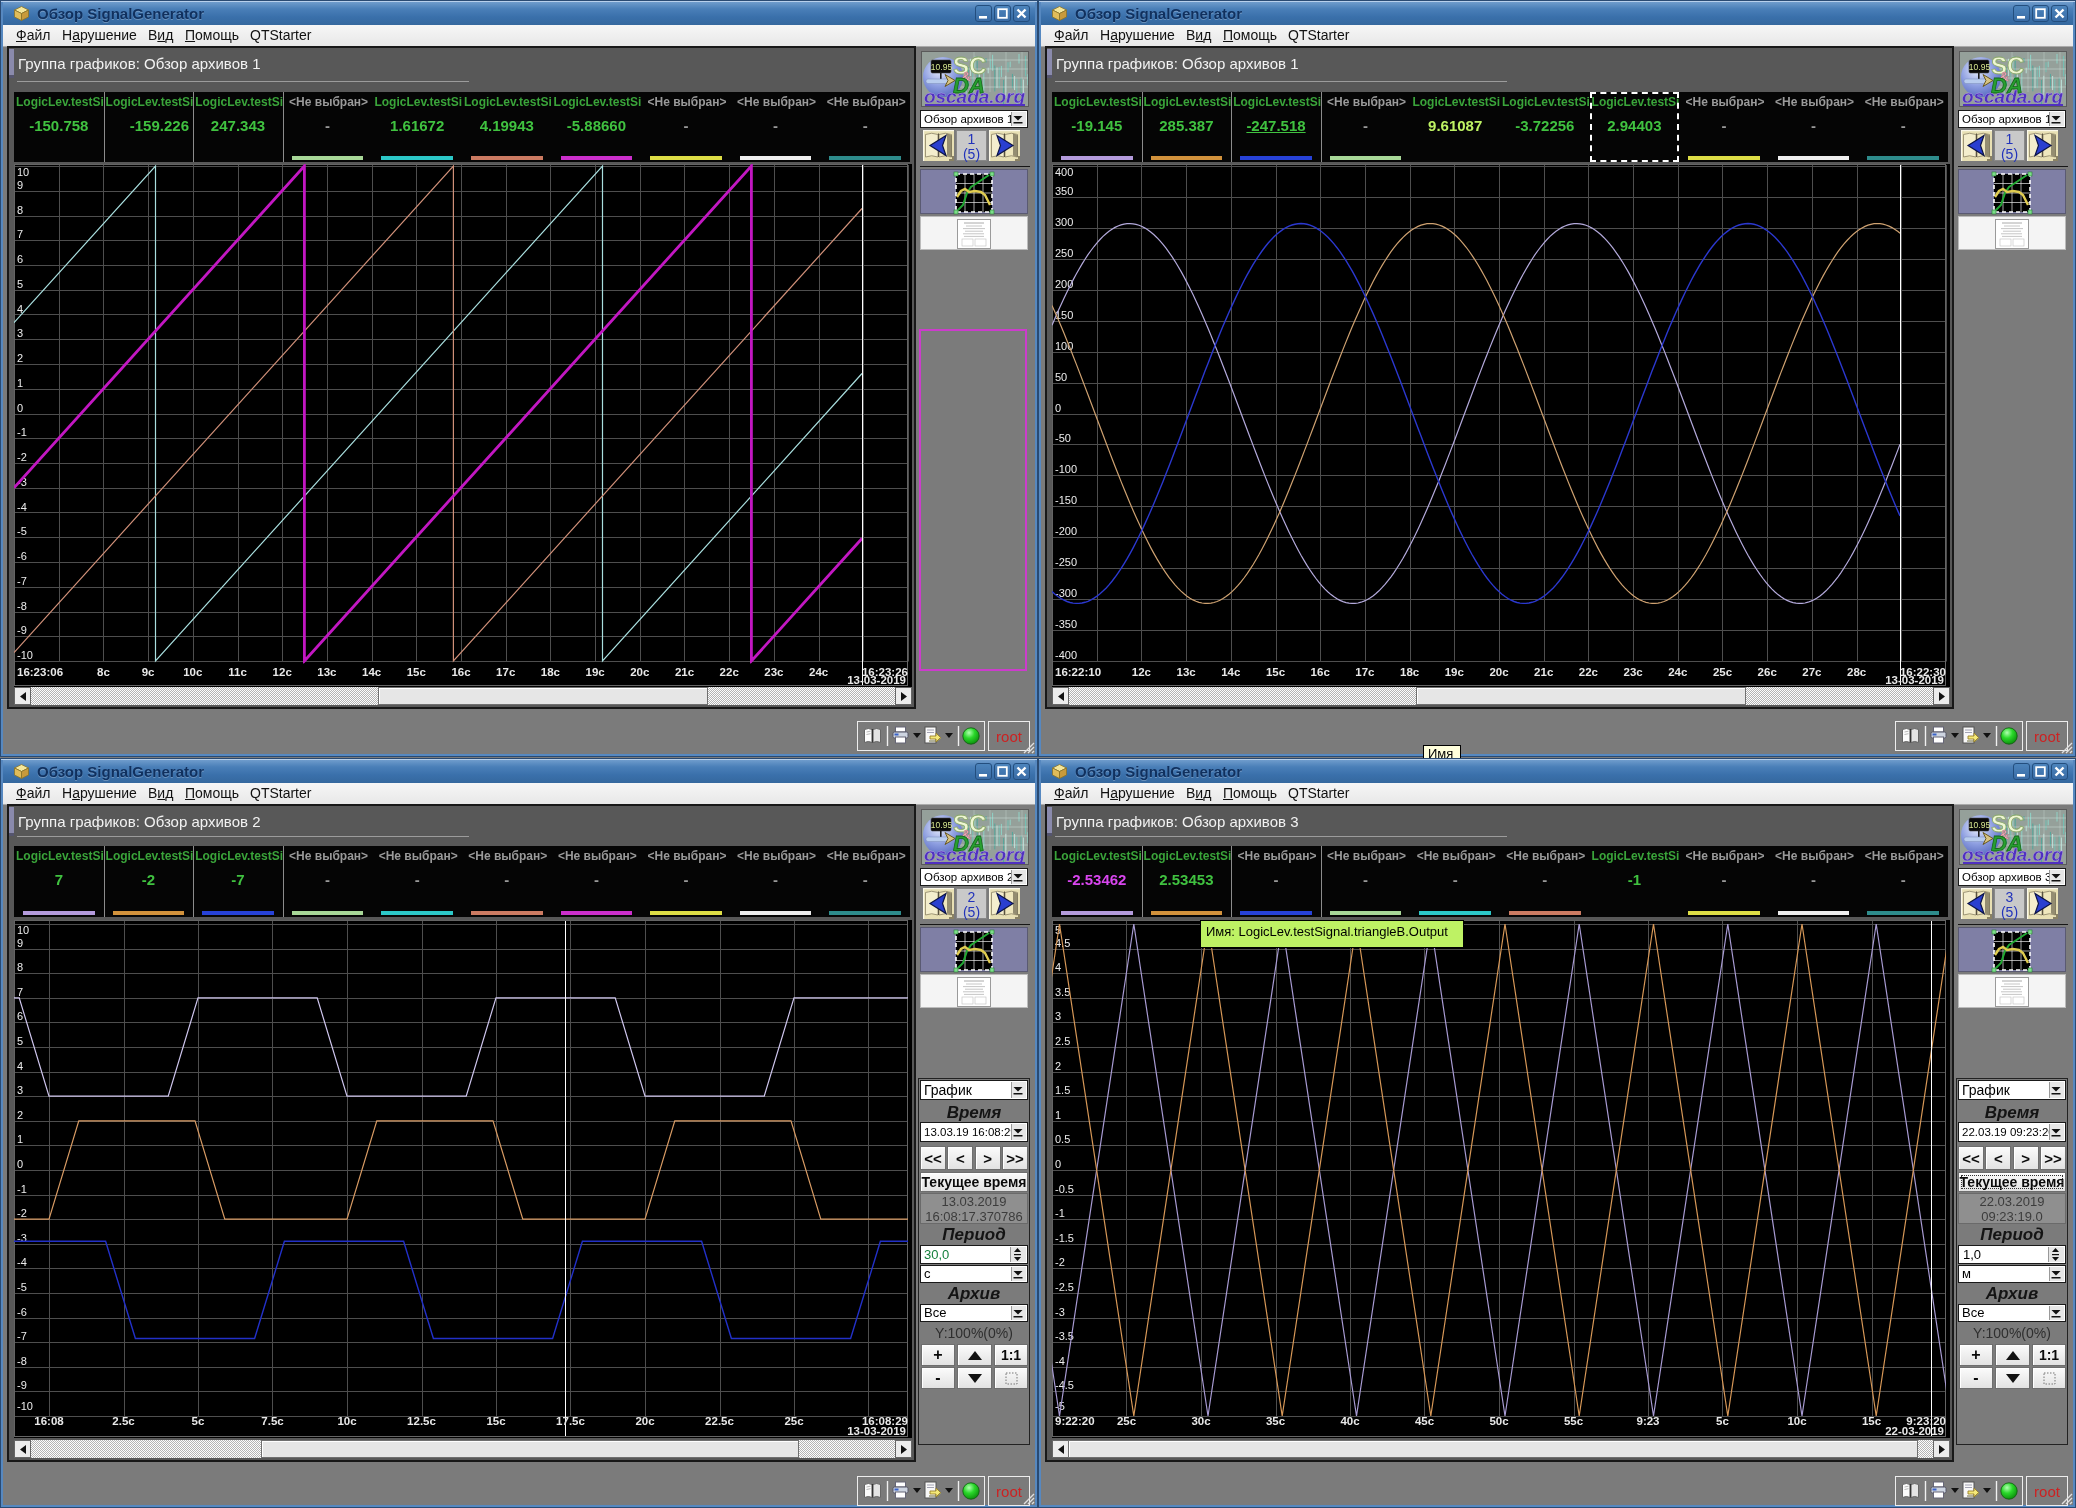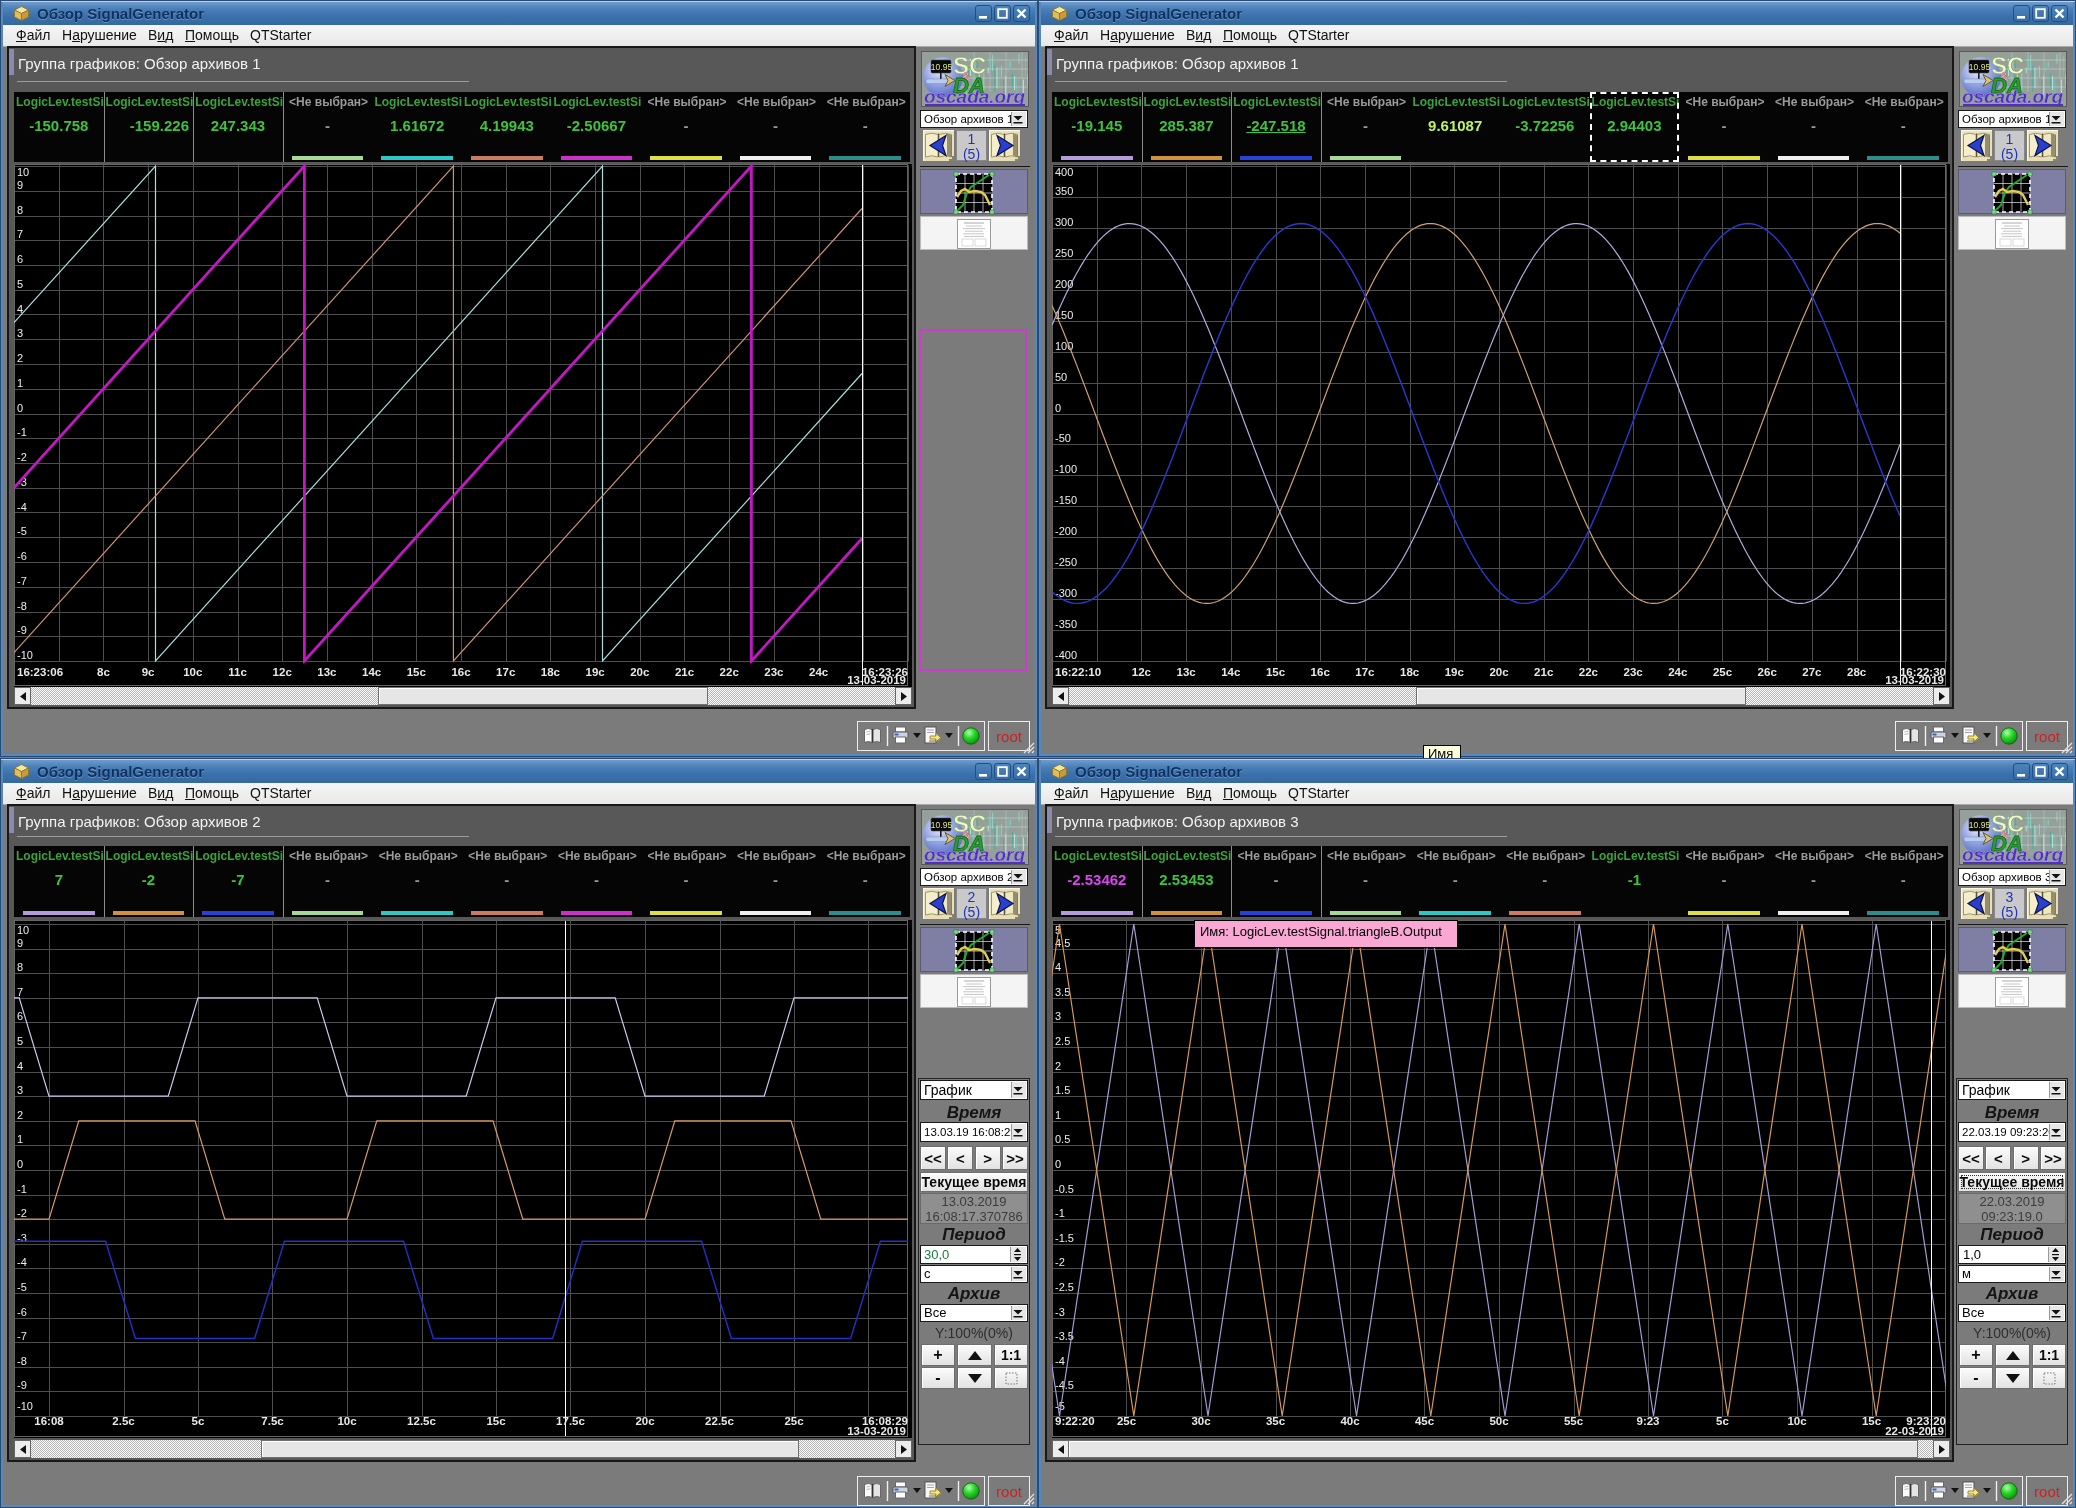--- a/index.html
+++ b/index.html
@@ -61,21 +61,21 @@
         <div style="position:absolute;left:0;top:25px;width:100%;text-align:center;font:bold 15px 'Liberation Sans',sans-serif;color:#40c240;">1.61672</div>
         <div style="position:absolute;left:9px;right:9px;bottom:2px;height:4px;background:#2cc8c8;"></div>
       </div>
       <div style="position:absolute;left:448.0px;top:0;width:89.6px;height:70px;overflow:hidden;">
         <div style="position:absolute;left:2px;top:3px;right:0px;font:bold 12px 'Liberation Sans',sans-serif;text-align:left;color:#3aa43a;white-space:nowrap;overflow:hidden;">LogicLev.testSi</div>
         <div style="position:absolute;left:0;top:25px;width:100%;text-align:center;font:bold 15px 'Liberation Sans',sans-serif;color:#40c240;">4.19943</div>
         <div style="position:absolute;left:9px;right:9px;bottom:2px;height:4px;background:#cc7b62;"></div>
       </div>
       <div style="position:absolute;left:537.6px;top:0;width:89.6px;height:70px;overflow:hidden;">
         <div style="position:absolute;left:2px;top:3px;right:0px;font:bold 12px 'Liberation Sans',sans-serif;text-align:left;color:#3aa43a;white-space:nowrap;overflow:hidden;">LogicLev.testSi</div>
-        <div style="position:absolute;left:0;top:25px;width:100%;text-align:center;font:bold 15px 'Liberation Sans',sans-serif;color:#40c240;">-2.50667</div>
+        <div style="position:absolute;left:0;top:25px;width:100%;text-align:center;font:bold 15px 'Liberation Sans',sans-serif;color:#40c240;">-5.88660</div>
         <div style="position:absolute;left:9px;right:9px;bottom:2px;height:4px;background:#cc2fcc;"></div>
       </div>
       <div style="position:absolute;left:627.2px;top:0;width:89.6px;height:70px;overflow:hidden;">
         <div style="position:absolute;left:2px;top:3px;right:0px;font:bold 12px 'Liberation Sans',sans-serif;text-align:center;color:#9a9a9a;white-space:nowrap;overflow:hidden;">&lt;Не выбран&gt;</div>
         <div style="position:absolute;left:0;top:25px;width:100%;text-align:center;font:bold 15px 'Liberation Sans',sans-serif;color:#9a9a9a;">-</div>
         <div style="position:absolute;left:9px;right:9px;bottom:2px;height:4px;background:#dede46;"></div>
       </div>
       <div style="position:absolute;left:716.8px;top:0;width:89.6px;height:70px;overflow:hidden;">
         <div style="position:absolute;left:2px;top:3px;right:0px;font:bold 12px 'Liberation Sans',sans-serif;text-align:center;color:#9a9a9a;white-space:nowrap;overflow:hidden;">&lt;Не выбран&gt;</div>
         <div style="position:absolute;left:0;top:25px;width:100%;text-align:center;font:bold 15px 'Liberation Sans',sans-serif;color:#9a9a9a;">-</div>
@@ -1621,14 +1621,14 @@
             </radialGradient>
           </defs>
           <circle cx="112" cy="13" r="8.2" fill="url(#gb)" stroke="#0a5a0a" stroke-width="0.8"></circle>
         </svg>
       </div>
     </div>
     <div style="position:absolute;left:988px;top:718px;width:42px;height:30px;border:1px solid #ededed;box-sizing:border-box;display:flex;align-items:center;justify-content:center;font:15px 'Liberation Sans',sans-serif;color:#cc2222;">root</div>
     <svg width="12" height="12" style="position:absolute;right:3px;bottom:3px;">
       <path d="M11 1 L1 11 M11 5 L5 11 M11 9 L9 11" stroke="#e0e0e0" stroke-width="1.4"></path>
     </svg>
-    <div style="position:absolute;left:156px;top:162px;width:264px;height:28px;background:#f9a8d4;border:1px solid #000;box-sizing:border-box;font:13px 'Liberation Sans',sans-serif;color:#000;padding:3px 0 0 5px;white-space:nowrap;overflow:hidden;">Имя: LogicLev.testSignal.triangleB.Output</div>
+    <div style="position:absolute;left:162px;top:162px;width:264px;height:28px;background:#bef264;border:1px solid #000;box-sizing:border-box;font:13px 'Liberation Sans',sans-serif;color:#000;padding:3px 0 0 5px;white-space:nowrap;overflow:hidden;">Имя: LogicLev.testSignal.triangleB.Output</div>
   </div>
 <div style="position:absolute;left:1423px;top:745px;width:38px;height:13px;background:#ffffdc;border:1px solid #000;border-bottom:none;box-sizing:border-box;overflow:hidden;font:13px 'Liberation Sans',sans-serif;color:#000;padding-left:4px;">Имя</div>
 </body></html>

